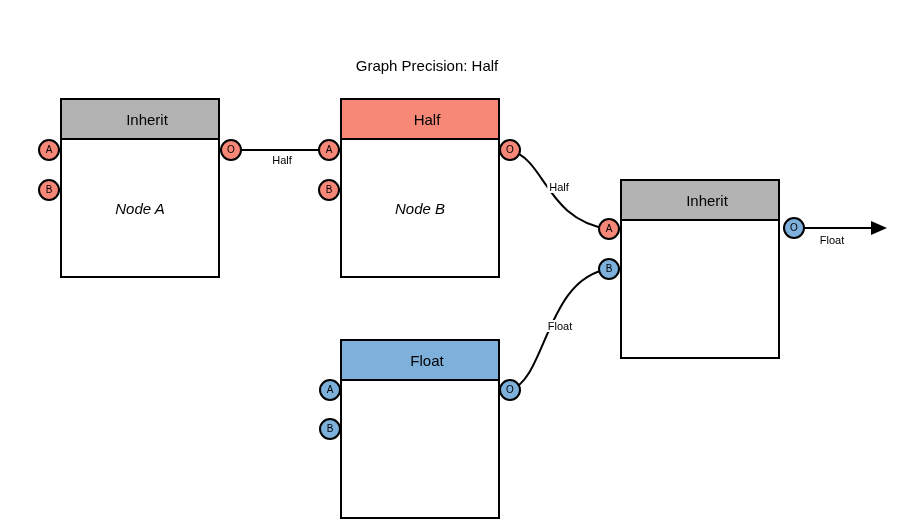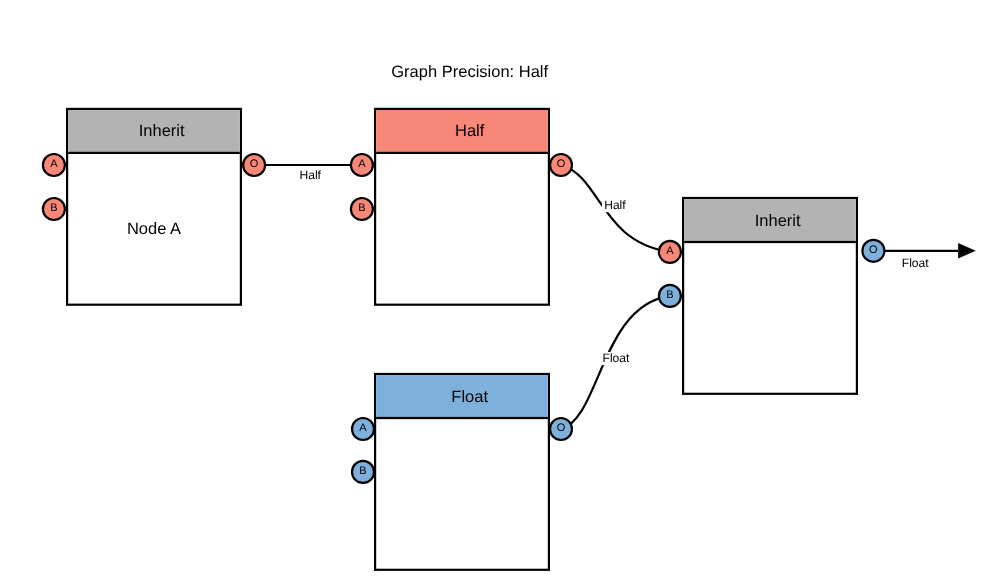--- a/index.html
+++ b/index.html
@@ -40,20 +40,21 @@
     justify-content: center;
     font-size: 15px;
     padding-left: 14px;
   }
   .node-body {
     flex: 1;
     display: flex;
     align-items: center;
     justify-content: center;
     font-size: 15px;
+    font-style: italic;
   }
   .port {
     position: absolute;
     width: 22px; height: 22px;
     border: 2px solid #000;
     border-radius: 50%;
     box-sizing: border-box;
     display: flex;
     align-items: center;
     justify-content: center;
@@ -100,20 +101,21 @@
   <div class="node" style="left:60px; top:70px;">
     <div class="node-header" style="background: rgb(179, 179, 179);">Inherit</div>
     <div class="node-body">Node A</div>
   </div>
   <div class="port" style="left: 38px; top: 111px; background: rgb(247, 136, 120);">A</div>
   <div class="port" style="left: 38px; top: 151px; background: rgb(247, 136, 120);">B</div>
   <div class="port" style="left: 220px; top: 111px; background: rgb(247, 136, 120);">O</div>
 
   <div class="node" style="left:340px; top:70px;">
     <div class="node-header" style="background: rgb(247, 136, 120);">Half</div>
+    <div class="node-body">Node B</div>
   </div>
   <div class="port" style="left: 318px; top: 111px; background: rgb(247, 136, 120);">A</div>
   <div class="port" style="left: 318px; top: 151px; background: rgb(247, 136, 120);">B</div>
   <div class="port" style="left: 499px; top: 111px; background: rgb(247, 136, 120);">O</div>
 
   <div class="node" style="left:340px; top:311px;">
     <div class="node-header" style="background: rgb(125, 177, 220);">Float</div>
   </div>
   <div class="port" style="left: 319px; top: 351px; background: rgb(125, 177, 220);">A</div>
   <div class="port" style="left: 319px; top: 390px; background: rgb(125, 177, 220);">B</div>

